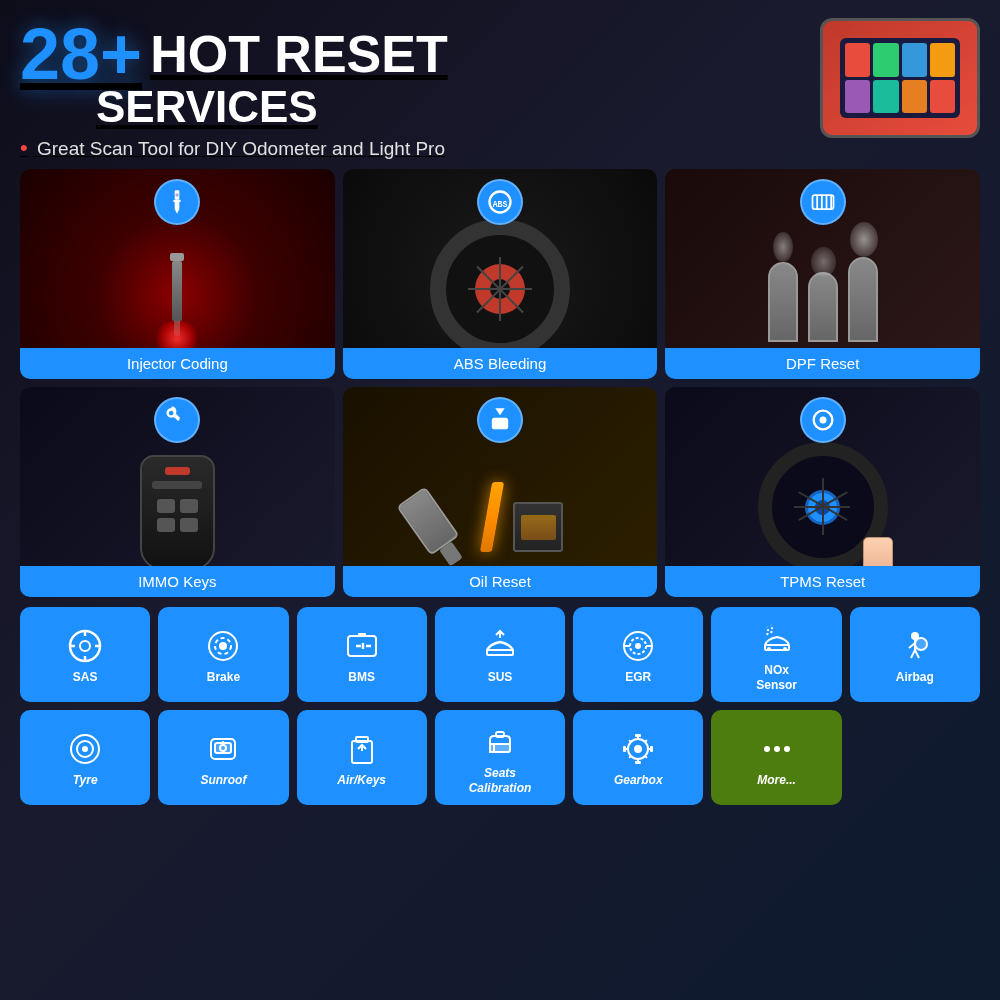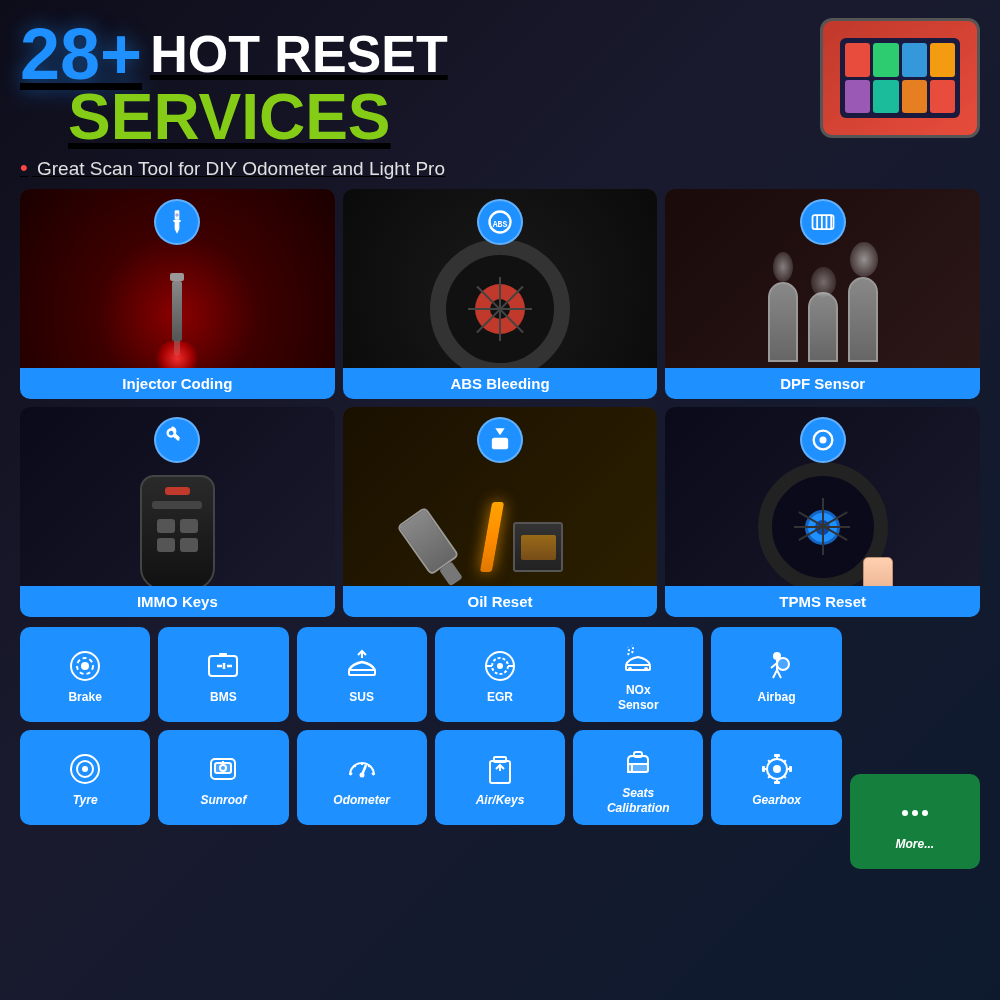--- a/index.html
+++ b/index.html
@@ -53,26 +53,26 @@
 
     .hot-reset {
       font-size: 52px;
       font-weight: 900;
       color: #ffffff;
       line-height: 1;
       text-transform: uppercase;
     }
 
     .services-text {
-      font-size: 64px;
+      font-size: 44px;
       font-weight: 900;
-      color: #84cc16;
+      color: #ffffff;
       line-height: 1;
       text-transform: uppercase;
-      margin-left: 48px;
+      margin-left: 76px;
       margin-top: -5px;
     }
 
     .subtitle {
       font-size: 19px;
       color: #e0e0e0;
       margin-top: 6px;
     }
 
     .subtitle .dot {
@@ -154,21 +154,21 @@
 
     .card-label {
       position: absolute;
       bottom: 0;
       left: 0;
       right: 0;
       background: #1e90ff;
       color: white;
       text-align: center;
       font-size: 15px;
-      font-weight: 700;
+      font-weight: 400;
       padding: 7px 16px;
       z-index: 2;
     }
 
     
     .injector-bg {
       background: radial-gradient(circle at 50% 60%, #8b0000 0%, #3d0000 40%, #1a0000 100%);
     }
     .injector-visual {
       width: 100%;
@@ -287,22 +287,21 @@
     .icon-tile .icon-label {
       font-size: 12px;
       font-weight: 700;
       color: white;
       text-align: center;
       line-height: 1.2;
     }
 
     
     .more-tile {
-      background: #15803d;
-      margin-top: 44px;
+      background: #4d7c0f;
     }
 
     
     .svg-icon {
       width: 36px;
       height: 36px;
     }
 
     .svg-icon-sm {
       width: 28px;
@@ -419,21 +418,21 @@
               <div style="width:30px;height:70px;background:linear-gradient(180deg,#888,#666);border-radius:15px 15px 0 0;border:2px solid #999;"></div>
               <div style="position:absolute;top:-25px;left:3px;width:25px;height:30px;background:radial-gradient(ellipse,rgba(200,200,200,0.5),transparent);border-radius:50%;"></div>
             </div>
             <div style="position:relative;">
               <div style="width:30px;height:85px;background:linear-gradient(180deg,#888,#666);border-radius:15px 15px 0 0;border:2px solid #999;"></div>
               <div style="position:absolute;top:-35px;left:2px;width:28px;height:35px;background:radial-gradient(ellipse,rgba(200,200,200,0.7),transparent);border-radius:50%;"></div>
             </div>
           </div>
         </div>
       </div>
-      <div class="card-label">DPF Sensor</div>
+      <div class="card-label">DPF Reset</div>
     </div>
 
     <div class="service-card">
       <div class="card-image immo-bg">
         <div class="card-icon-badge">
           <svg class="svg-icon-sm" viewBox="0 0 24 24" fill="white">
             <path d="M7 2C4.8 2 3 3.8 3 6s1.8 4 4 4c.7 0 1.4-.2 2-.5l1 1h1v1h1v1h2v-2h1l-4-4c.3-.6.5-1.3.5-2 0-2.2-1.8-4-4-4zm0 2c1.1 0 2 .9 2 2s-.9 2-2 2-2-.9-2-2 .9-2 2-2z"></path>
           </svg>
         </div>
         <div class="immo-visual">
@@ -509,20 +508,31 @@
       </div>
       <div class="card-label">TPMS Reset</div>
     </div>
 
   </div>
 
   <div class="icons-section">
 
     <div class="icons-row icons-row-1">
 
+      <div class="icon-tile">
+        <svg class="svg-icon" viewBox="0 0 36 36" fill="white">
+          <circle cx="18" cy="18" r="15" stroke="white" stroke-width="2.5" fill="none"></circle>
+          <circle cx="18" cy="18" r="5" stroke="white" stroke-width="2" fill="none"></circle>
+          <line x1="3" y1="18" x2="8" y2="18" stroke="white" stroke-width="2.5"></line>
+          <line x1="28" y1="18" x2="33" y2="18" stroke="white" stroke-width="2.5"></line>
+          <line x1="18" y1="3" x2="18" y2="8" stroke="white" stroke-width="2.5"></line>
+          <line x1="18" y1="28" x2="18" y2="33" stroke="white" stroke-width="2.5"></line>
+        </svg>
+        <span class="icon-label">SAS</span>
+      </div>
 
       <div class="icon-tile">
         <svg class="svg-icon" viewBox="0 0 36 36" fill="none" stroke="white" stroke-width="2">
           <circle cx="18" cy="18" r="14"></circle>
           <circle cx="18" cy="18" r="8" stroke-dasharray="4 3"></circle>
           <circle cx="18" cy="18" r="4" fill="white" stroke="none"></circle>
         </svg>
         <span class="icon-label">Brake</span>
       </div>
 
@@ -608,34 +618,20 @@
           <rect x="6" y="8" width="24" height="20" rx="4"></rect>
 
           <rect x="10" y="12" width="16" height="10" rx="2" stroke="white" stroke-width="2" fill="rgba(255,255,255,0.2)"></rect>
 
           <circle cx="18" cy="17" r="3" stroke="white" fill="none"></circle>
           <line x1="18" y1="10" x2="18" y2="14"></line>
         </svg>
         <span class="icon-label">Sunroof</span>
       </div>
 
-      <div class="icon-tile">
-        <svg class="svg-icon" viewBox="0 0 36 36" fill="none" stroke="white" stroke-width="2">
-          <path d="M6 24 A12 12 0 0 1 30 24"></path>
-          <line x1="18" y1="24" x2="22" y2="14" stroke="white" stroke-width="2.5"></line>
-          <circle cx="18" cy="24" r="2.5" fill="white" stroke="none"></circle>
-
-          <line x1="6" y1="24" x2="8" y2="22"></line>
-          <line x1="30" y1="24" x2="28" y2="22"></line>
-          <line x1="10" y1="14" x2="11.5" y2="16"></line>
-          <line x1="26" y1="14" x2="24.5" y2="16"></line>
-          <line x1="18" y1="12" x2="18" y2="14"></line>
-        </svg>
-        <span class="icon-label">Odometer</span>
-      </div>
 
       <div class="icon-tile">
         <svg class="svg-icon" viewBox="0 0 36 36" fill="none" stroke="white" stroke-width="2">
 
           <rect x="8" y="10" width="20" height="22" rx="2"></rect>
           <rect x="12" y="6" width="12" height="5" rx="1"></rect>
 
           <line x1="18" y1="20" x2="18" y2="14" stroke="white" stroke-width="2"></line>
           <polyline points="14,18 18,14 22,18" stroke="white" stroke-width="2" fill="none"></polyline>
         </svg>

